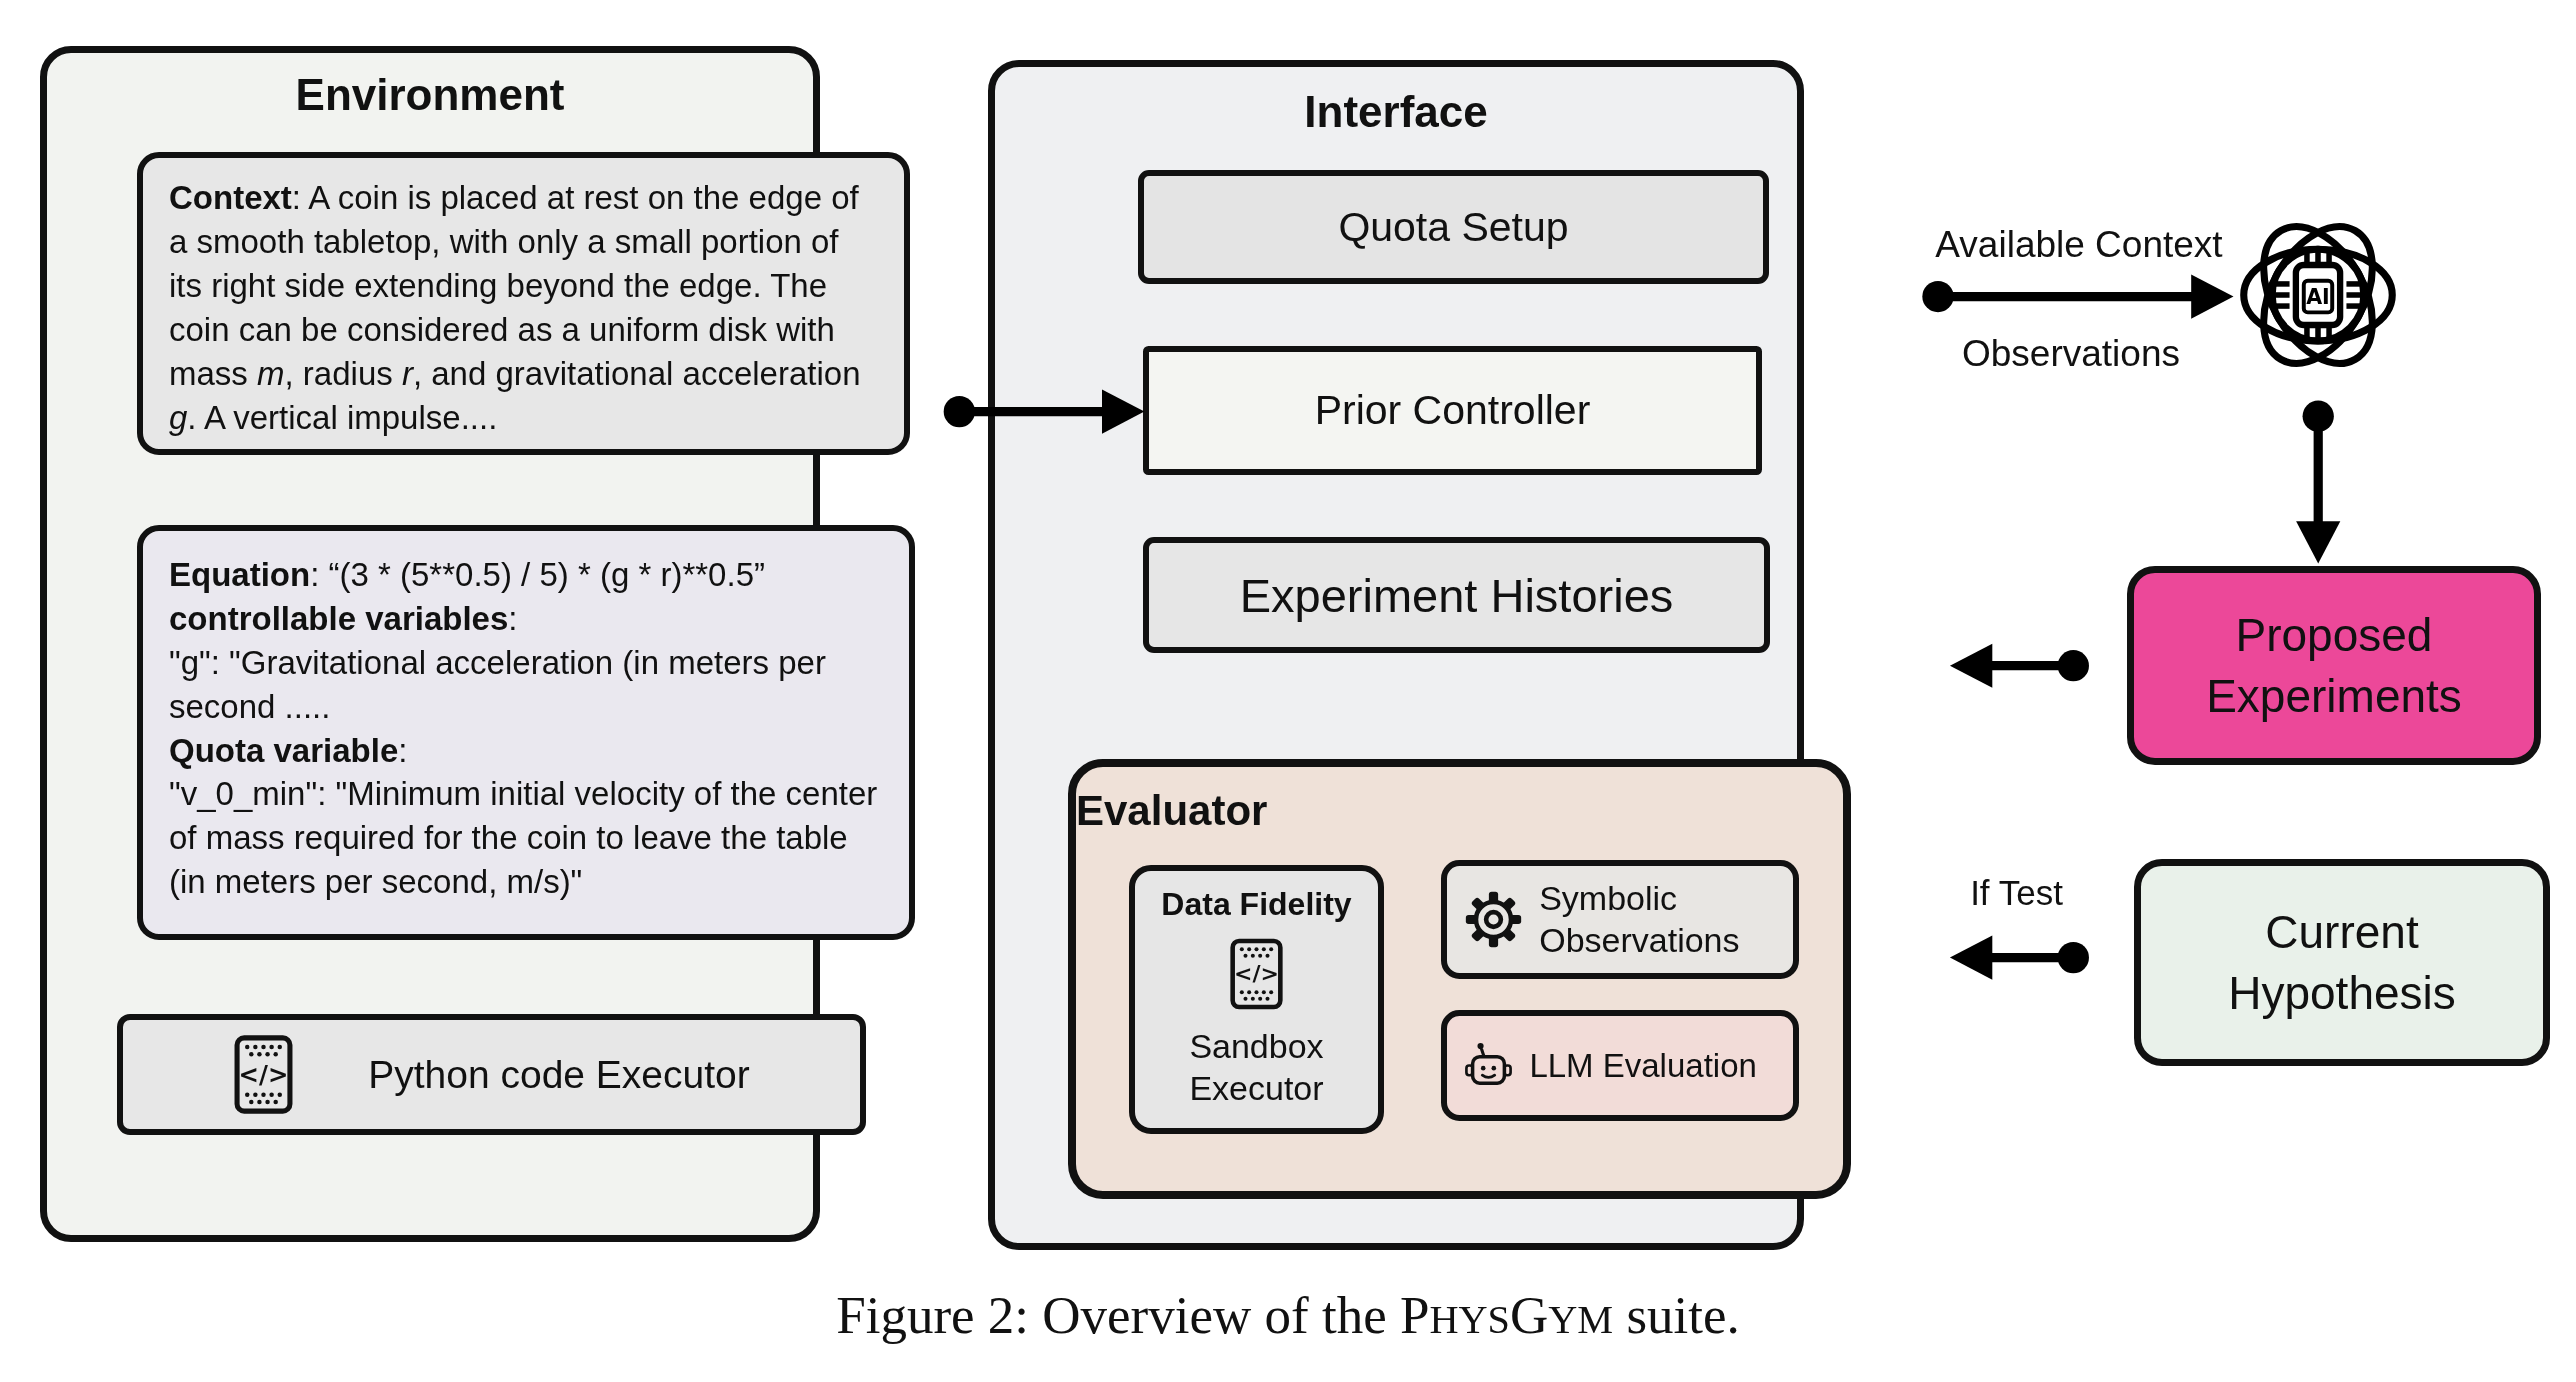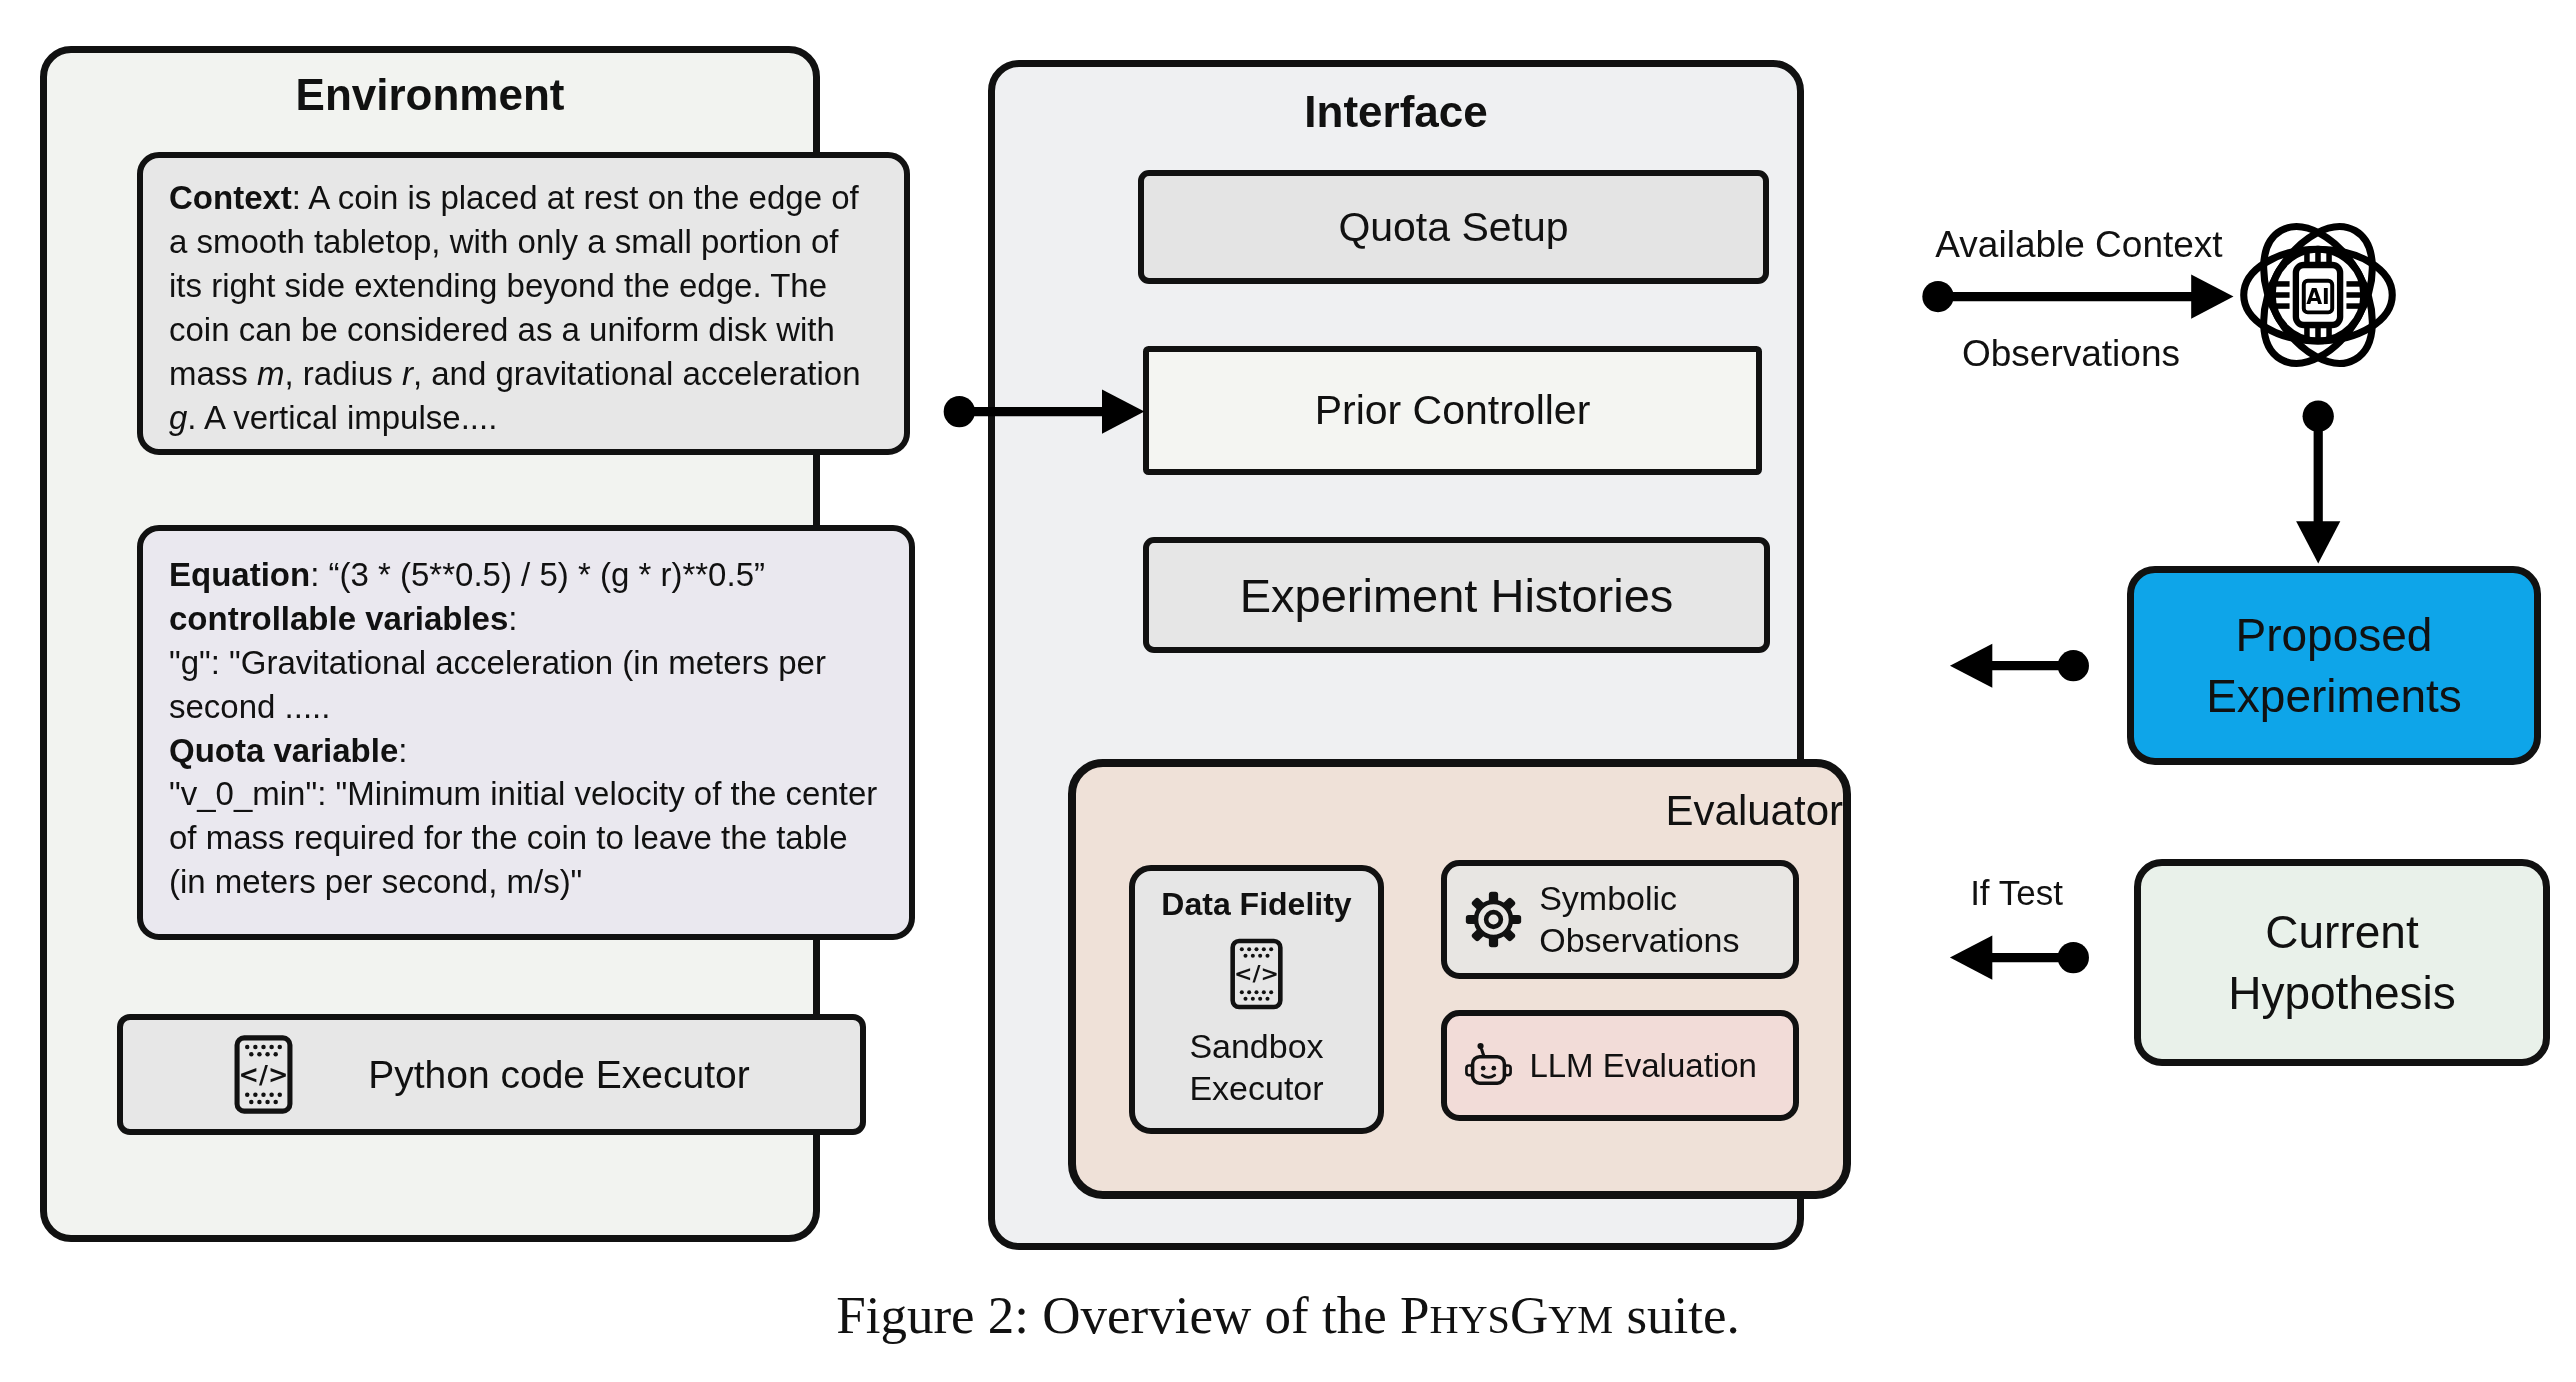--- a/index.html
+++ b/index.html
@@ -16,21 +16,21 @@
   .cflex{display:flex;align-items:center;justify-content:center;}
   .env-fill{background:#f2f3f0;}
   .if-fill{background:#eff0f2;}
   .ctx-fill{background:#e7e7e7;}
   .eq-fill{background:#eae8ef;}
   .grey-fill{background:#e4e4e4;}
   .grey2-fill{background:#e6e6e6;}
   .prior-fill{background:#f4f5f2;}
   .eval-fill{background:#efe1d8;}
   .llm-fill{background:#f2dcd8;}
-  .prop-fill{background:#0ea5e9;}
+  .prop-fill{background:#ec4899;}
   .hyp-fill{background:#e9f1ea;margin-top:40px;}
   .biglabel{font-size:46px;line-height:1.32;text-align:center;}
   .flowlabel{font-size:37px;white-space:nowrap;text-align:center;}
   .caption{font-family:"Liberation Serif","DejaVu Serif",serif;font-size:53px;text-align:center;width:100%;}
   svg text{font-family:"DejaVu Sans","Liberation Sans",sans-serif;}
 </style>
 </head>
 <body>
 
 <div class="canvas">
@@ -86,21 +86,21 @@
 
     <div class="abs box prior-fill cflex" style="left:148px;top:279px;width:619px;height:129px;border-radius:5.5px;">
       <span style="font-size:41px;">Prior Controller</span>
     </div>
 
     <div class="abs box grey2-fill cflex" style="left:148px;top:470px;width:627px;height:116px;border-radius:11px;">
       <span style="font-size:47px;">Experiment Histories</span>
     </div>
 
     <div class="abs eval-fill" style="left:73px;top:692px;width:783px;height:440px;border:8.3px solid #111;border-radius:35px;">
-      <div class="abs" style="left:0;top:20px;width:100%;text-align:right;font-weight:normal;font-size:42px;">Evaluator</div>
+      <div class="abs" style="left:0;top:20px;width:100%;text-align:left;font-weight:bold;font-size:42px;">Evaluator</div>
 
       <div class="abs box grey2-fill" style="left:53px;top:98px;width:255px;height:269px;border-radius:22px;display:flex;flex-direction:column;align-items:center;justify-content:space-between;padding:14.7px 5.5px 18.4px 5.5px;">
         <span style="font-size:32px;font-weight:bold;white-space:nowrap;">Data Fidelity</span>
         <svg width="55" height="74" viewBox="0 0 60 80">
           <rect x="4" y="4" width="52" height="72" rx="7" fill="none" stroke="#111" stroke-width="5"></rect>
           <g fill="#111">
             <circle cx="14" cy="13" r="2.2"></circle>
               <circle cx="22" cy="13" r="2.2"></circle>
               <circle cx="30" cy="13" r="2.2"></circle>
               <circle cx="38" cy="13" r="2.2"></circle>

